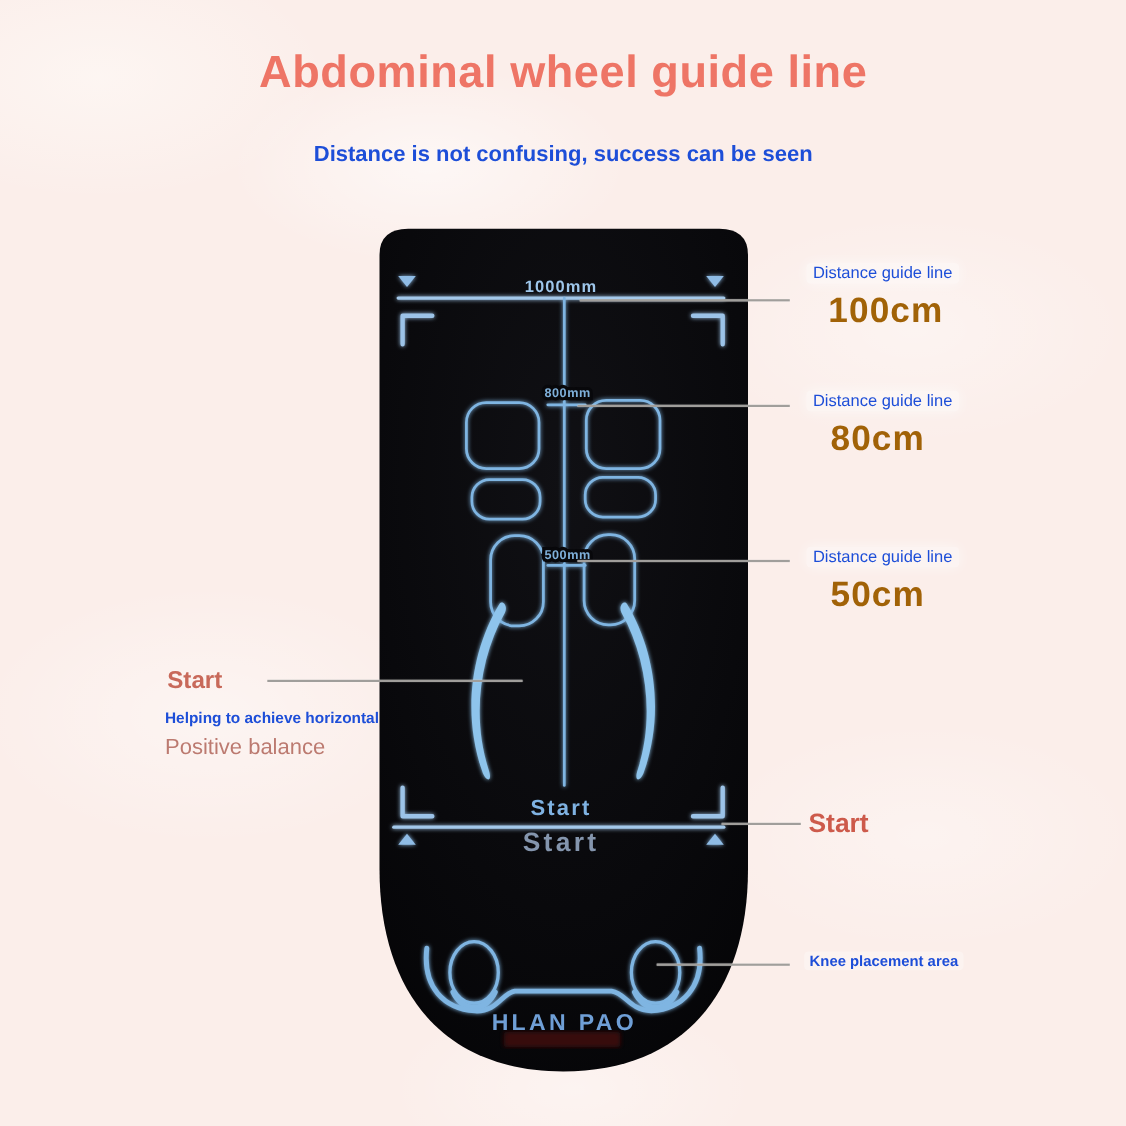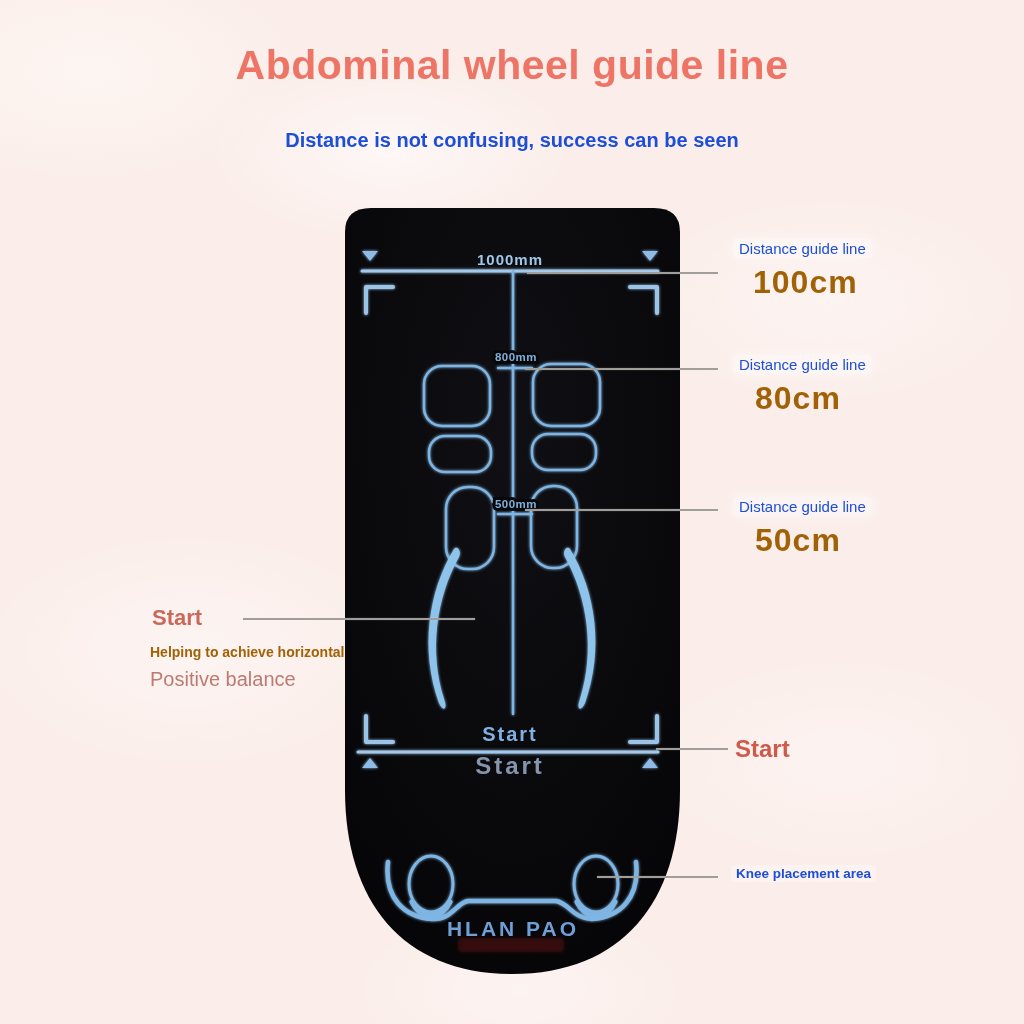--- a/index.html
+++ b/index.html
@@ -33,21 +33,21 @@
     background:rgba(255,255,255,.38);border-radius:4px;padding:1px 6px;
     box-shadow:0 0 12px rgba(255,255,255,.55);
   }
   .ann-value{
     font-size:32px;font-weight:700;color:#a16207;white-space:nowrap;letter-spacing:1px;
   }
   .start-right{font-size:24px;font-weight:700;color:#cd5a4b;}
   .knee-label{font-size:13.5px;font-weight:700;color:#1d4ed8;white-space:nowrap;
     background:rgba(255,255,255,.3);border-radius:4px;padding:1px 5px;}
   .median-title{font-size:22px;font-weight:700;color:#c8695a;}
-  .median-line1{font-size:14px;font-weight:700;color:#a16207;white-space:nowrap;}
+  .median-line1{font-size:14px;font-weight:700;color:#1d4ed8;white-space:nowrap;}
   .median-line2{font-size:20px;font-weight:400;color:#bc7a70;white-space:nowrap;}
   svg text{font-family:"Liberation Sans", sans-serif;font-weight:700;}
   .t-top{font-size:15px;fill:#9ec6ea;letter-spacing:1px;}
   .t-small{font-size:11.5px;fill:#7fb0da;letter-spacing:.5px;}
   .t-start1{font-size:20px;fill:#7fb2e2;letter-spacing:2px;}
   .t-start2{font-size:24px;fill:#8495ad;letter-spacing:3px;}
   .t-brand{font-size:21px;fill:#6f9fd6;letter-spacing:3px;}
 </style>
 </head>
 <body>

